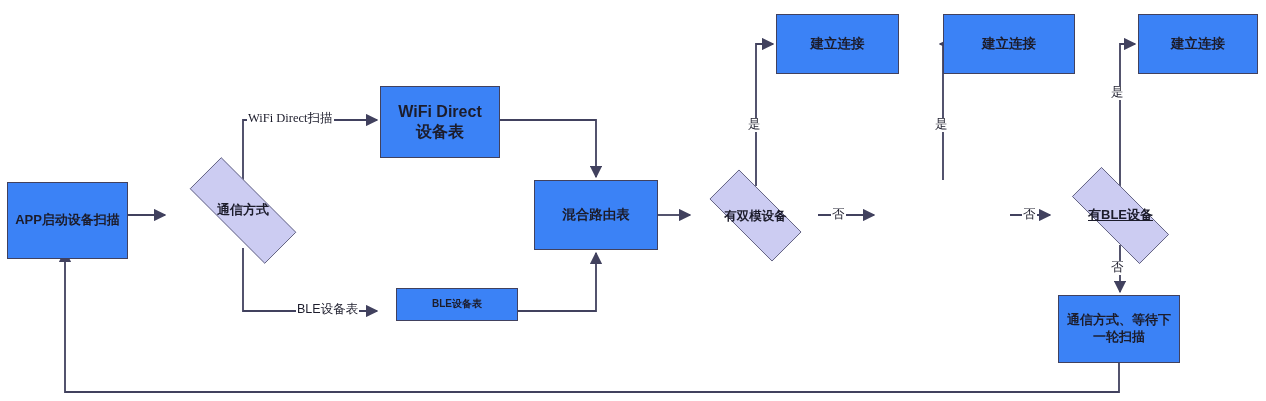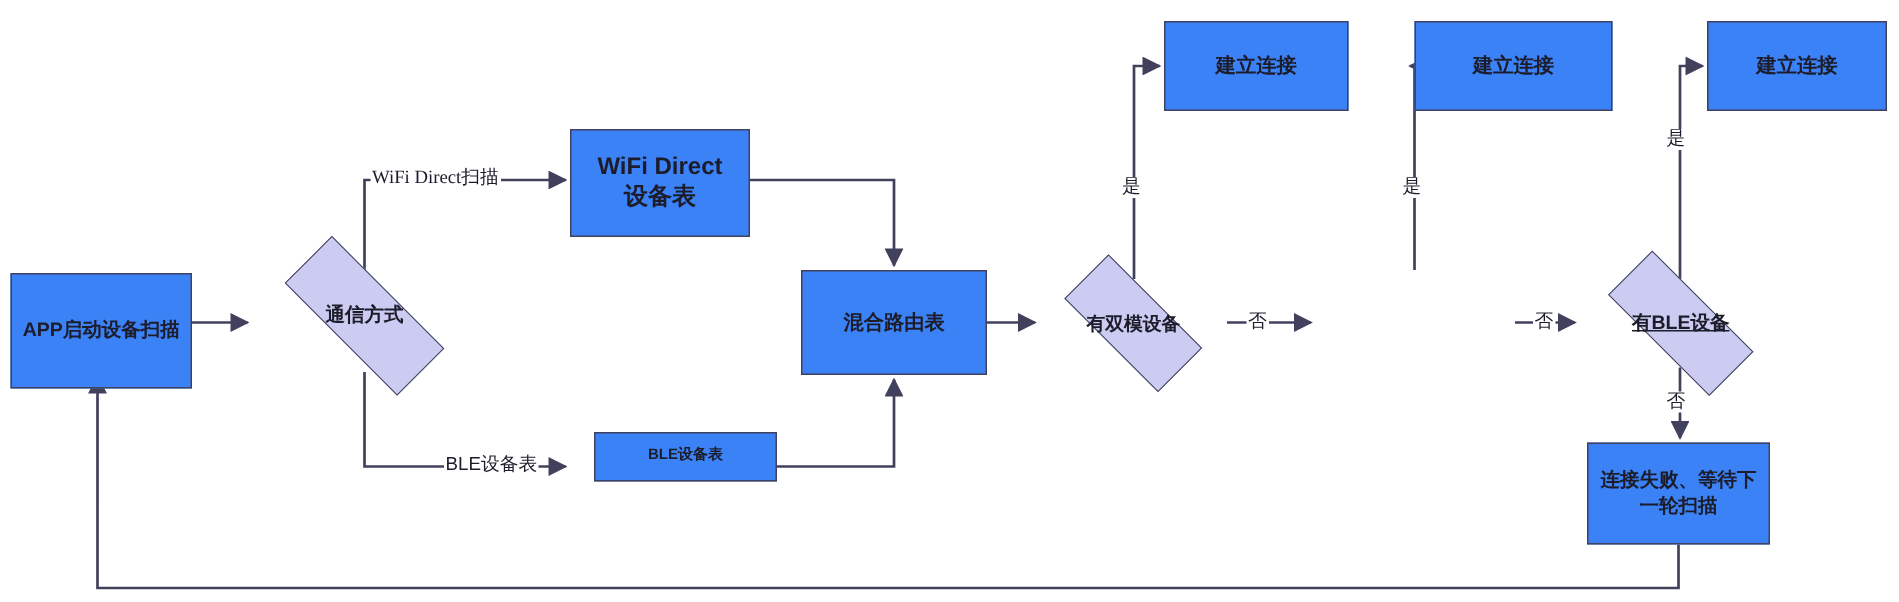--- a/index.html
+++ b/index.html
@@ -154,21 +154,21 @@
 
   <div class="node box" style="left:943px; top:14px; width:132px; height:60px; font-size:13.5px;">
     <span class="label">建立连接</span>
   </div>
 
   <div class="node box" style="left:1138px; top:14px; width:120px; height:60px; font-size:13.5px;">
     <span class="label">建立连接</span>
   </div>
 
   <div class="node box" style="left:1058px; top:295px; width:122px; height:68px; font-size:13px;">
-    <span class="label">连接失败、等待下一轮扫描</span>
+    <span class="label">通信方式、等待下一轮扫描</span>
   </div>
 
   <div class="edge-label" style="left:247px; top:112px; font-size:12.5px;font-family:Liberation Serif, serif;">WiFi Direct扫描</div>
 
   <div class="edge-label" style="left:296px; top:303px; font-size:12.5px;">BLE设备表</div>
 
   <div class="edge-label vert" style="left:747px; top:118px; font-size:12.5px;">是</div>
 
   <div class="edge-label vert" style="left:831px; top:208px; font-size:12.5px;">否</div>
 

